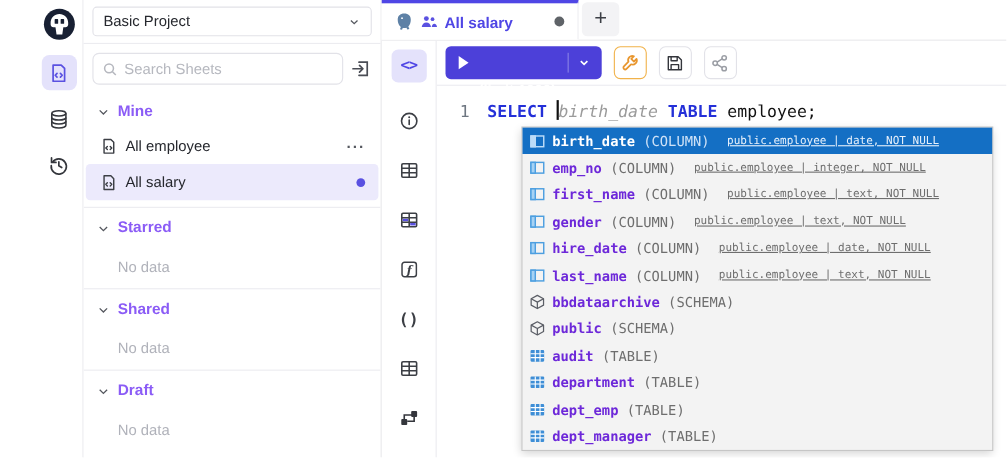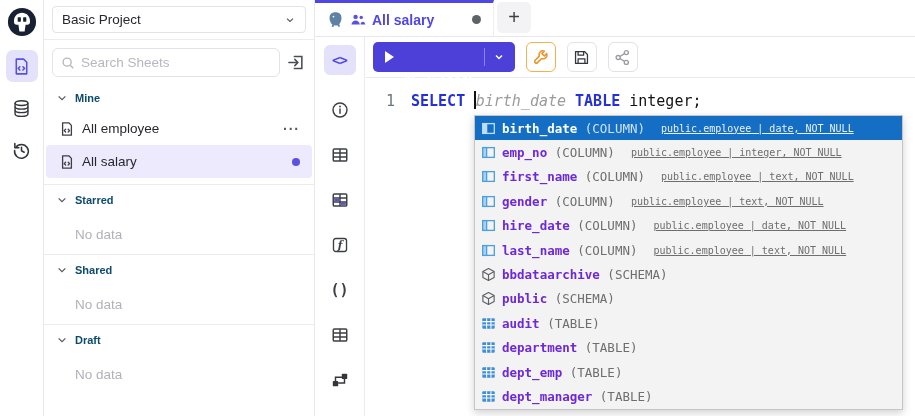--- a/index.html
+++ b/index.html
@@ -1,37 +1,37 @@
 <!DOCTYPE html>
 <html><head>
 <meta charset="utf-8">
 <style>
   * { margin:0; padding:0; box-sizing:border-box; }
   html,body { width:915px; height:416px; overflow:hidden; background:#fff;
     font-family:"Liberation Sans","DejaVu Sans",sans-serif; font-size:14px; color:#1f2329; }
-  .app { display:flex; width:915px; height:416px; position:relative; }
+  .app { display:flex; width:915px; height:416px; position:relative;padding-left:32px; }
 
   
   .rail { width:44px; flex:0 0 44px; border-right:1px solid #e8e8ec; display:flex; flex-direction:column; align-items:center; padding-top:7px; background:#fff; }
   .rail .logo { width:30px; height:30px; margin-bottom:13px; }
   .rail-btn { width:32px; height:32px; border-radius:7px; display:flex; align-items:center; justify-content:center; margin-bottom:10px; cursor:pointer; }
   .rail-btn.active { background:#e4e2fb; }
   .rail-btn svg { width:19px; height:19px; }
 
   
   .sidebar { width:271px; flex:0 0 271px; border-right:1px solid #e8e8ec; background:#fff; display:flex; flex-direction:column; }
   .proj-row { height:40px; border-bottom:1px solid #ececf0; display:flex; align-items:center; padding:0 8px; }
   .proj-select { flex:1; height:27px; border:1px solid #e2e2e8; border-radius:4px; display:flex; align-items:center; padding:0 9px; cursor:pointer; background:#fff; }
   .proj-select .lbl { flex:1; font-size:13.5px; color:#26282e; }
   .search-row { display:flex; align-items:center; gap:7px; padding:8px 8px 6px 8px; }
   .search-box { flex:1; height:29px; border:1px solid #e2e2e8; border-radius:6px; display:flex; align-items:center; padding:0 8px; gap:6px; background:#fff; }
   .search-box input { border:none; outline:none; flex:1; font-size:13.5px; color:#737373; background:transparent; font-family:inherit; }
   .search-box input::placeholder { color:#b6b8bf; }
   .tree { flex:1; overflow:hidden; }
-  .sec-head { display:flex; align-items:flex-start; gap:7px; padding:9px 10px 8px 12px; font-size:11px; font-weight:600; color:#0c4a6e; cursor:pointer; }
+  .sec-head { display:flex; align-items:flex-end; gap:7px; padding:9px 10px 8px 12px; font-size:14px; font-weight:600; color:#8b5cf6; cursor:pointer; }
   .sec-div { border-top:1px solid #ececf0; margin-top:6px; }
   .tree-item { display:flex; align-items:center; gap:7px; height:33px; padding:0 12px 0 13px; font-size:13.5px; color:#26282e; cursor:pointer; border-radius:4px; margin:0 2px;justify-content:space-between; }
   .tree-item.selected { background:#eceafc; }
   .tree-item .t-lbl { flex:1; }
   .dots { color:#55585f; letter-spacing:1px; font-weight:700; font-size:14px; cursor:pointer; }
   .dot-ind { width:8px; height:8px; border-radius:50%; background:#5a51e1; }
   .no-data { color:#b0b2ba; font-size:13.5px; padding:13px 0 6px 31px; }
   .chev { width:12px; height:12px; stroke:#55585f; }
 
   
@@ -298,21 +298,21 @@
                   <circle cx="11.6" cy="12.6" r="1.9"></circle>
                   <path d="M5.6 7.1 9.9 4.3M5.6 8.9l4.3 2.8"></path>
                 </svg>
               </div>
             </div>
         </div>
 
         <div class="editor">
           <div class="code-line">
             <span class="gutter">1</span>
-            <span class="code-text" id="code-tokens"><span class="tok-keyword">SELECT</span><span class="tok-plain"> </span><span class="tok-cursor"></span><span class="tok-ghost">birth_date</span><span class="tok-plain"> </span><span class="tok-keyword">TABLE</span><span class="tok-plain"> integer;</span></span>
+            <span class="code-text" id="code-tokens"><span class="tok-keyword">SELECT</span><span class="tok-plain"> </span><span class="tok-cursor"></span><span class="tok-ghost">birth_date</span><span class="tok-plain"> </span><span class="tok-keyword">TABLE</span><span class="tok-plain"> employee;</span></span>
           </div>
         </div>
       </div>
     </div>
   </div>
 
   <div class="popup" id="ac-popup">
       <div class="ac-row selected"><span class="ac-ic"><svg viewBox="0 0 16 16">
             <rect x="1.8" y="2.8" width="12.4" height="10.4" fill="none" stroke="#bcdcf8" stroke-width="1.4"></rect>
             <rect x="1.8" y="2.8" width="4.2" height="10.4" fill="#bcdcf8" stroke="#bcdcf8" stroke-width="1.4"></rect>

